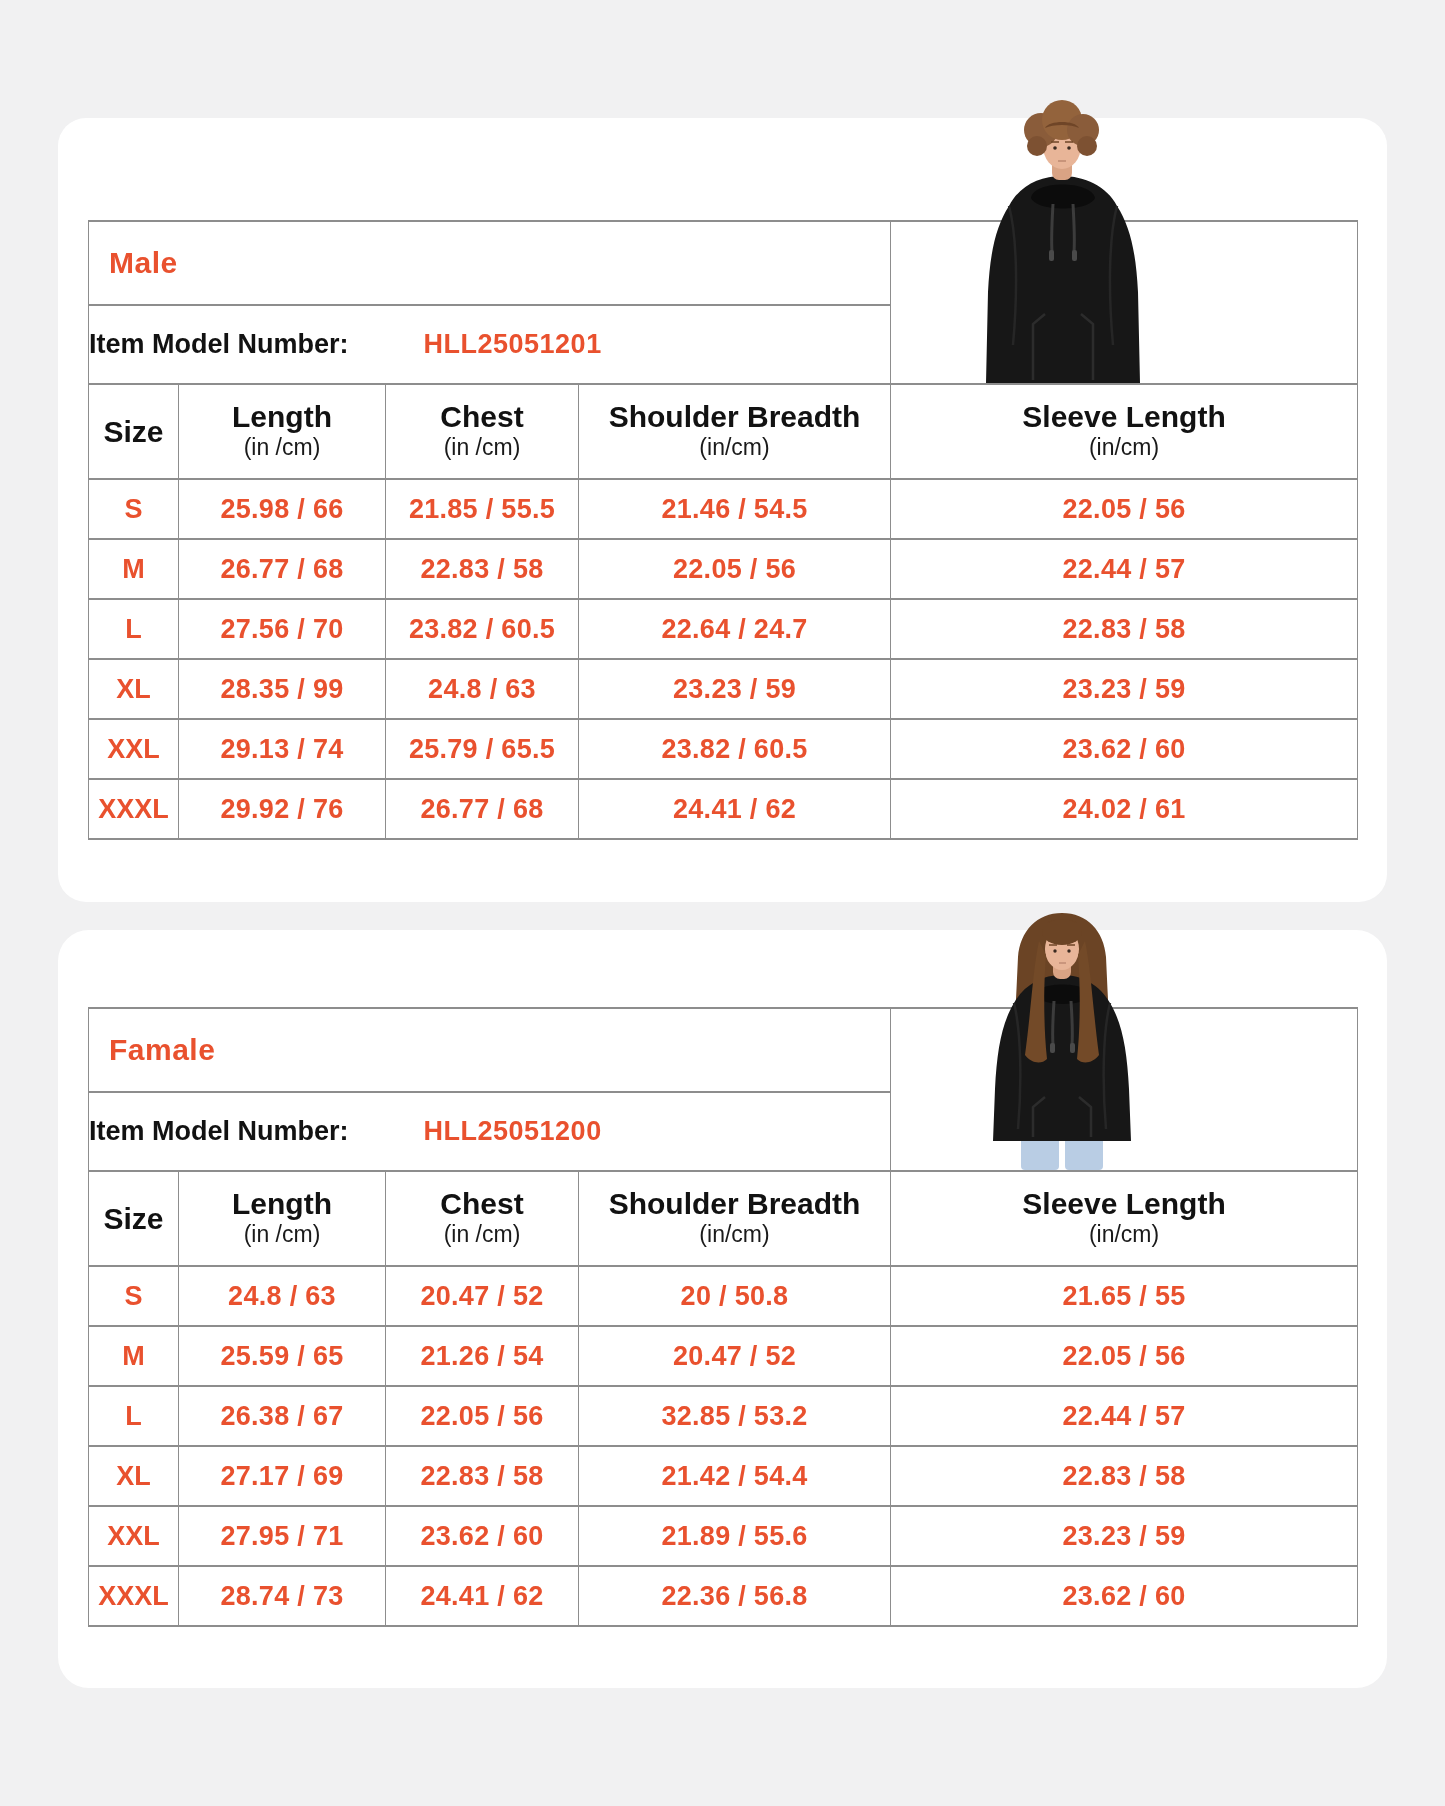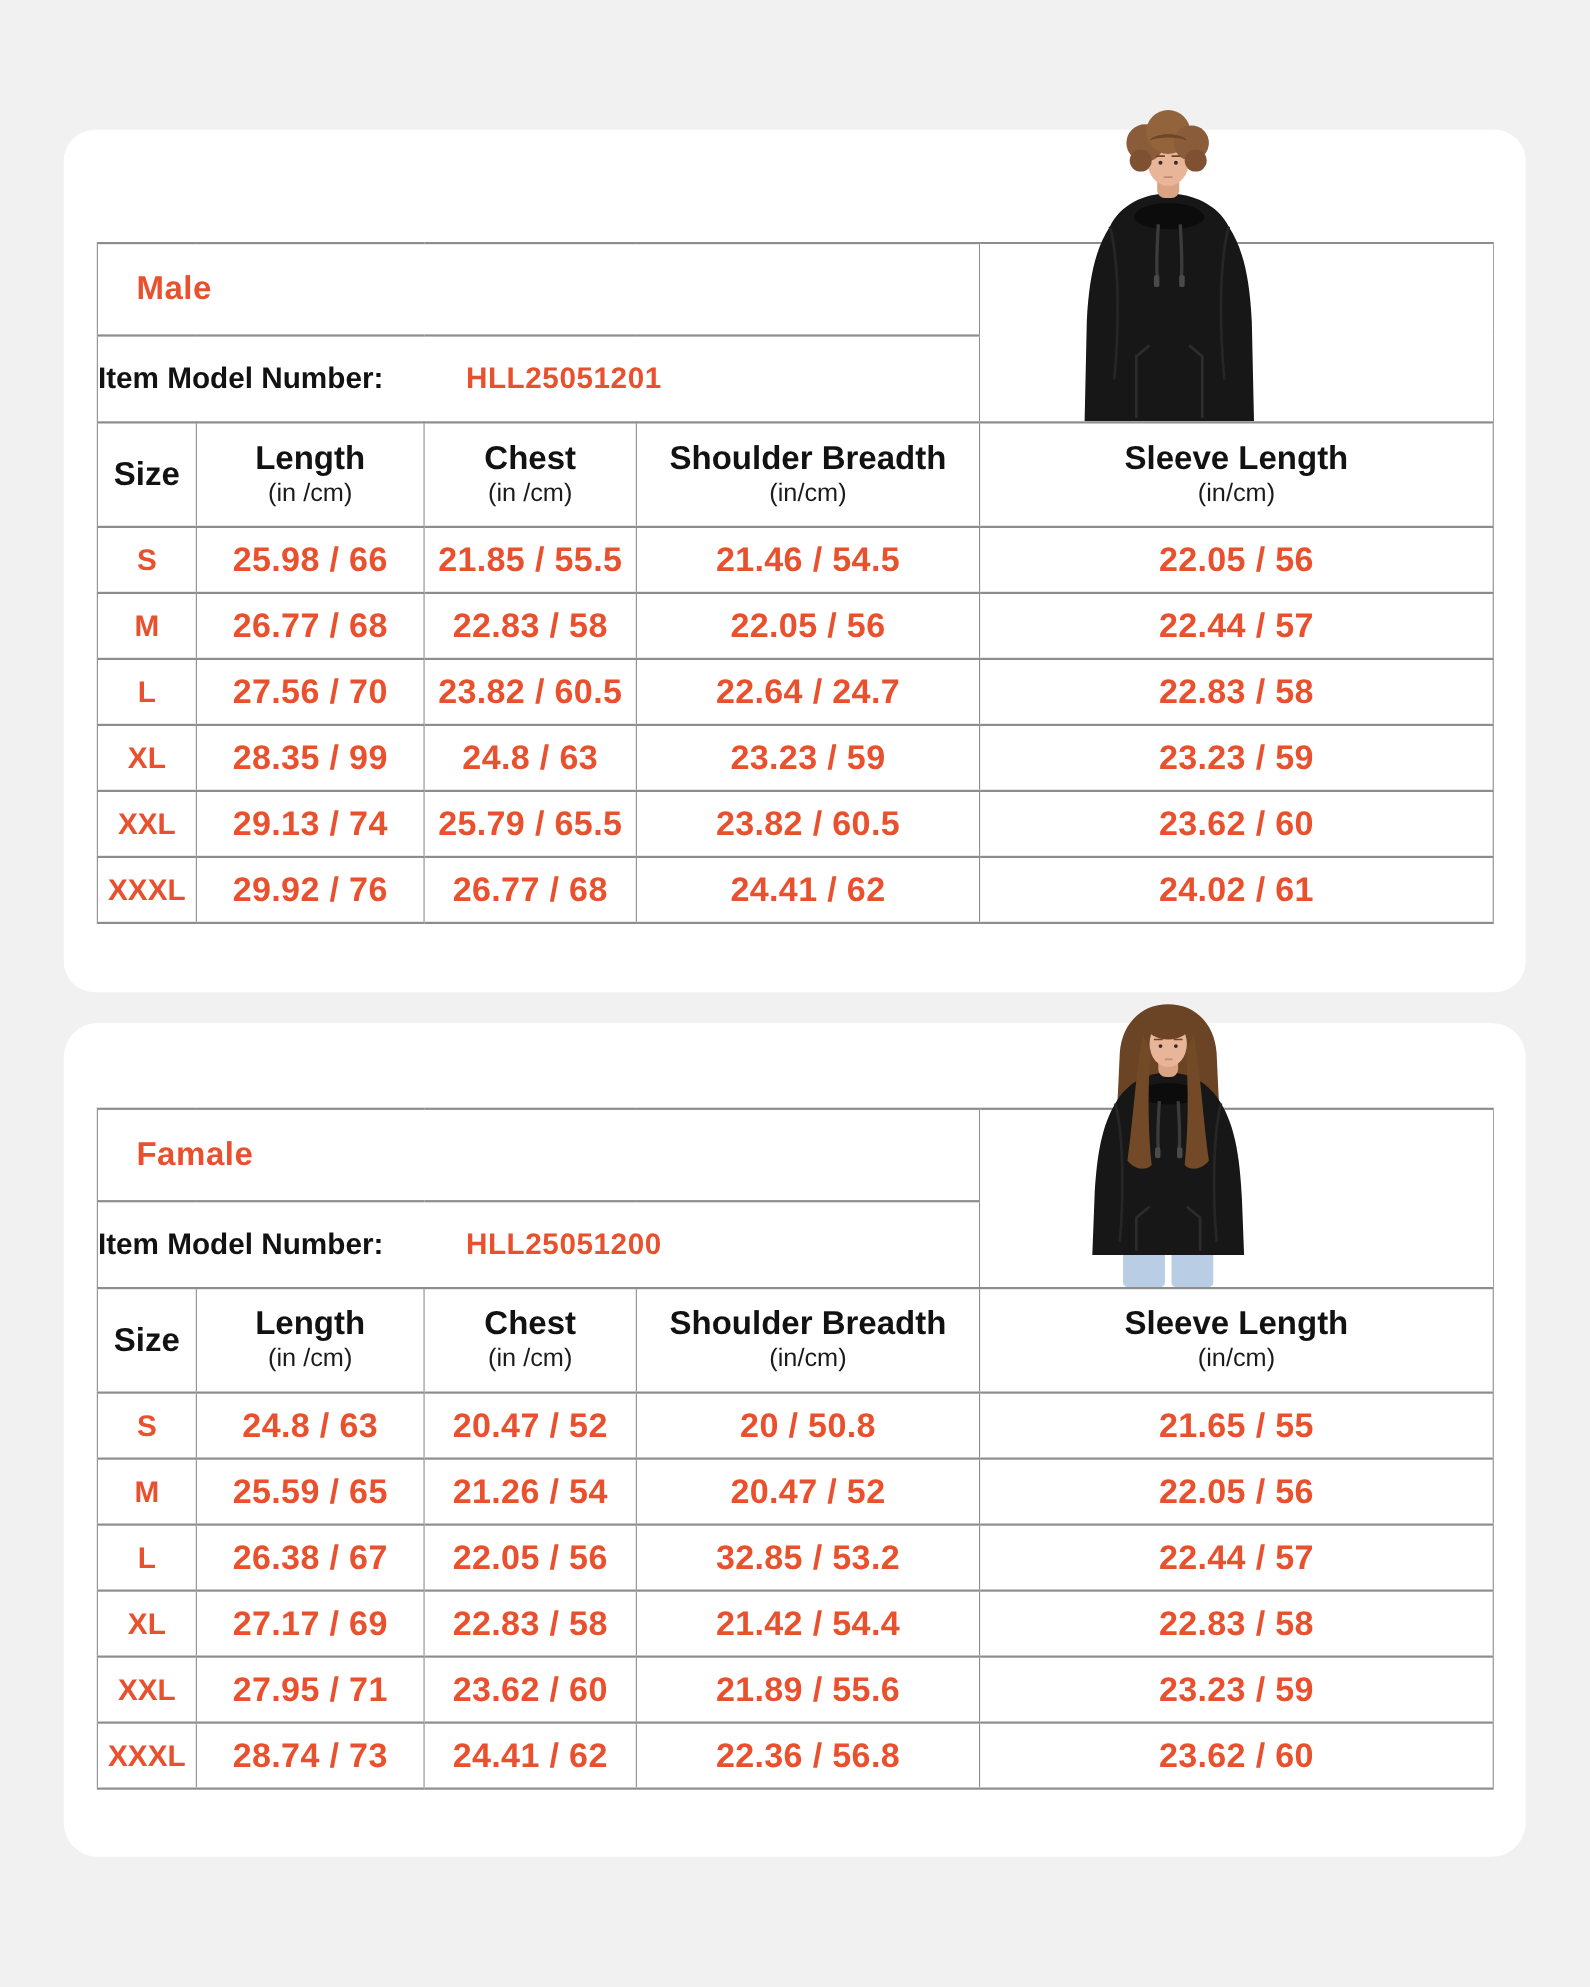--- a/index.html
+++ b/index.html
@@ -22,29 +22,29 @@
   #card-female table.size-table{top:77px;}
   .size-table td{
     border:solid #8d8d8d;border-width:2px 1px;
     background:#ffffff;vertical-align:middle;text-align:center;
     padding:0;overflow:visible;
   }
   tr.r-gender{height:84px;}
   tr.r-model{height:79px;}
   tr.r-head{height:95px;}
   tr.r-data{height:60px;}
-  td.cell-gender{text-align:left;padding-left:35px;}
+  td.cell-gender{text-align:left;padding-left:20px;}
   .gender-label{font-size:30px;font-weight:bold;color:#e9512e;letter-spacing:.5px;}
   td.cell-model{text-align:left;}
   .model-label{font-size:27px;font-weight:bold;color:#121212;}
   .model-number{font-size:27px;font-weight:bold;color:#e9512e;margin-left:75px;letter-spacing:.5px;}
   .hdr-label{display:block;font-size:30px;font-weight:bold;color:#121212;line-height:30px;}
   .hdr-unit{display:block;font-size:23px;font-weight:normal;color:#1a1a1a;line-height:27px;margin-top:2px;}
   .size-cell{font-size:27px;font-weight:bold;color:#e9512e;}
-  .val-cell{font-size:31px;font-weight:bold;color:#e9512e;letter-spacing:.3px;}
+  .val-cell{font-size:27px;font-weight:bold;color:#e9512e;letter-spacing:.3px;}
   td.photo-cell{position:relative;}
   svg.model-photo{position:absolute;bottom:0;left:58px;display:block;}
 </style>
 </head>
 <body>
 
 <div class="card" id="card-male">
   <table class="size-table">
     <colgroup>
       <col style="width:90px">

